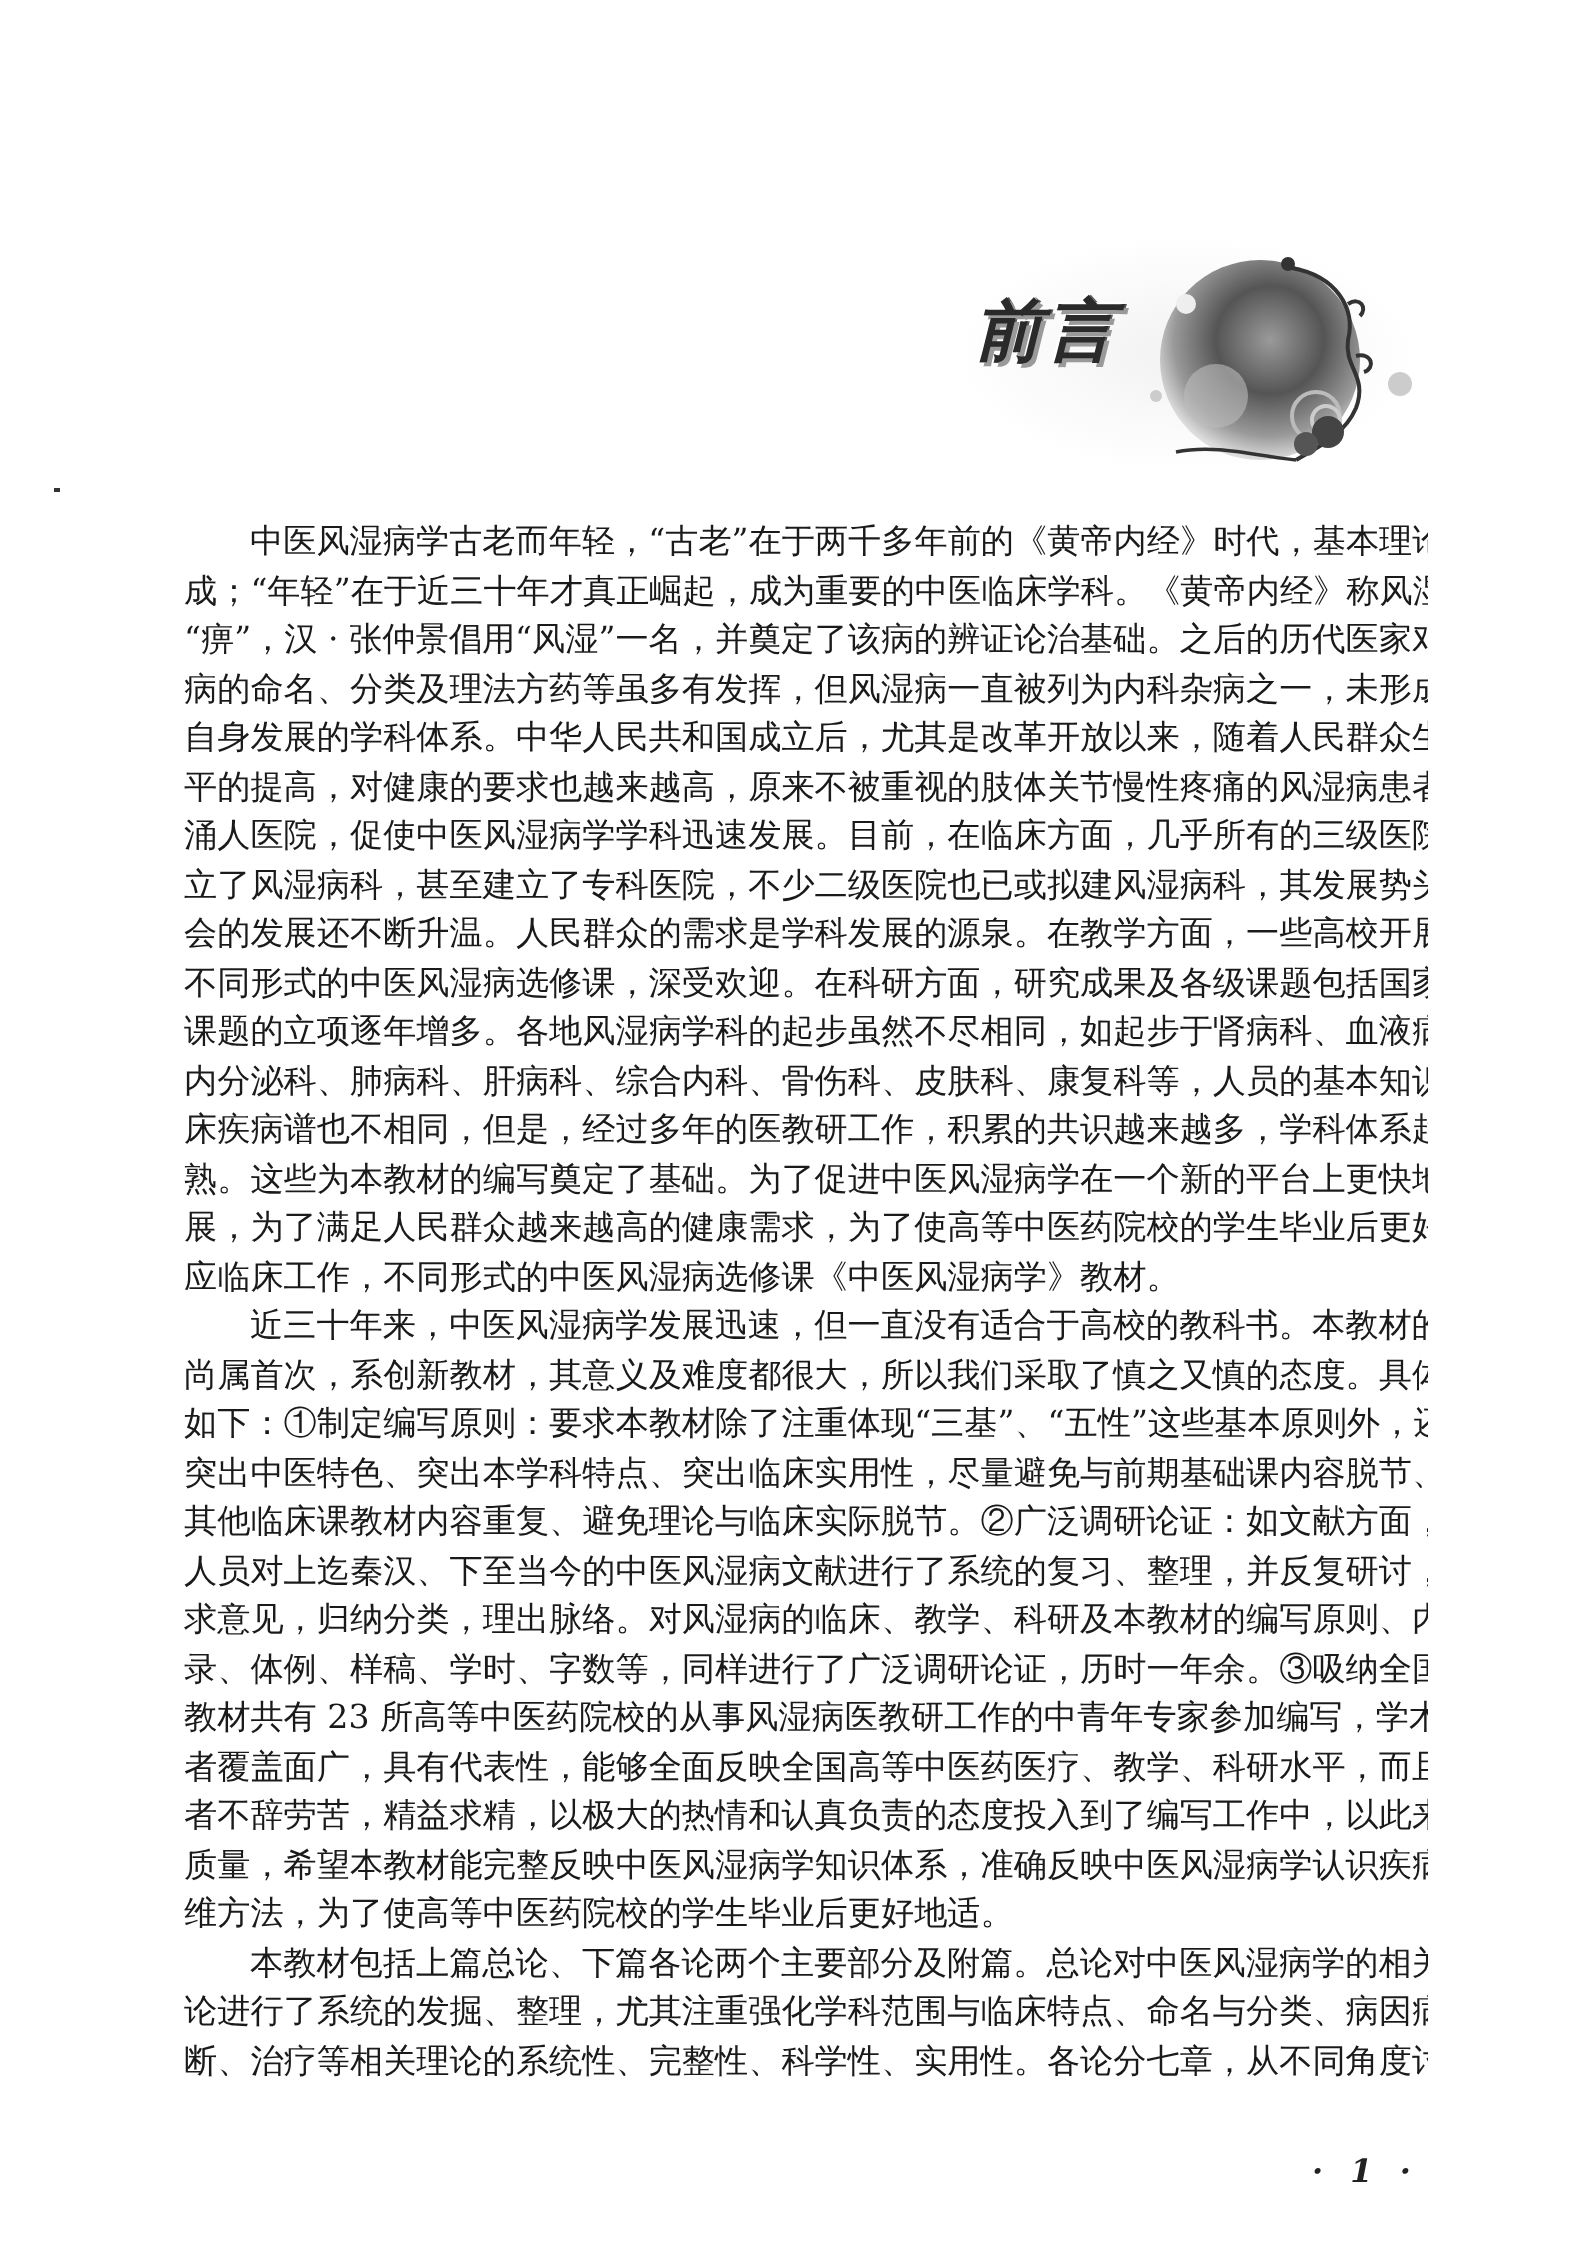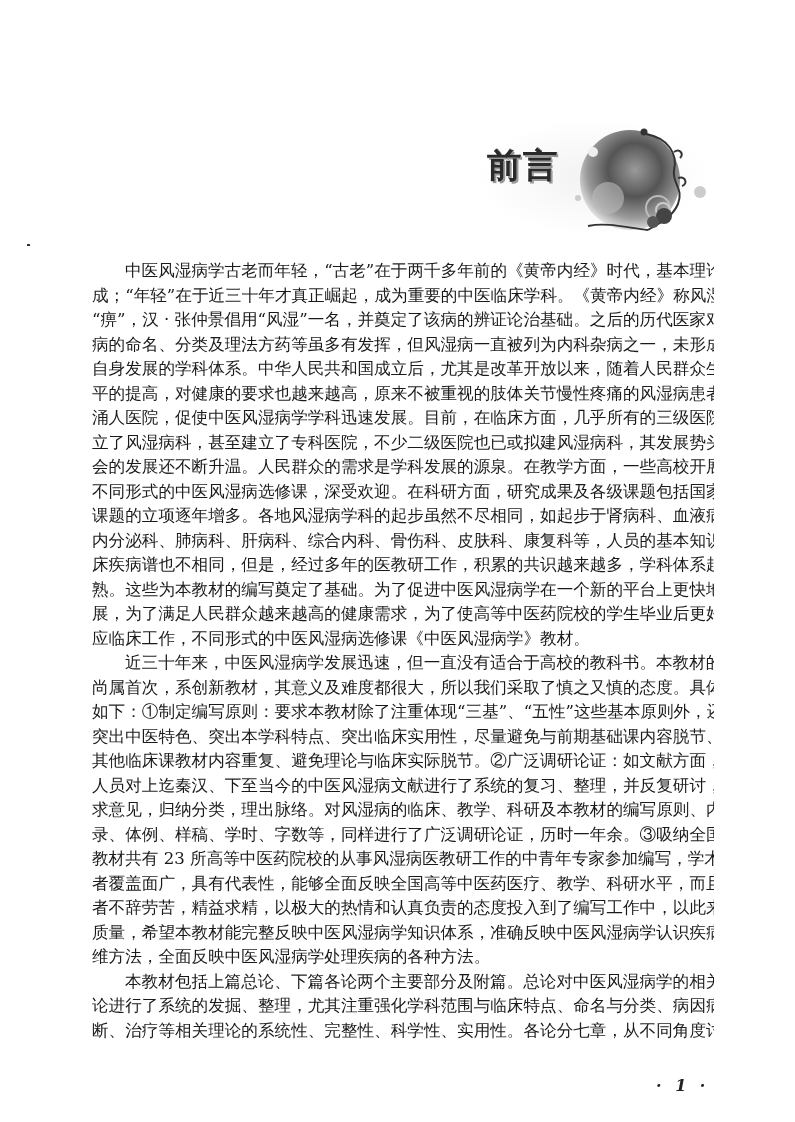--- a/index.html
+++ b/index.html
@@ -1,21 +1,21 @@
 <!DOCTYPE html>
 <html><head>
   <meta charset="utf-8">
   <style>
     html, body { margin: 0; padding: 0; background: #ffffff; }
     body { width: 795px; height: 1122px; position: relative; overflow: hidden;
            font-family: "DejaVu Serif", "Liberation Serif", serif; color: #1a1a1a; }
     .header-art { position: absolute; left: 478px; top: 118px; width: 230px; height: 118px; }
     .header-title { position: absolute; left: 487px; top: 143px; font-size: 34px; font-weight: bold;
                     letter-spacing: 2px; color: #2a2a2a;
-                    text-shadow: 2px 2px 0 #9a9a9a, -1px -1px 0 #ffffff, 1px 0 0 #555; }
+                    text-shadow: 2px 2px 0 #9a9a9a, -1px -1px 0 #ffffff, 1px 0 0 #555; font-style: italic; }
     .stray-dot { position: absolute; left: 27px; top: 244px; width: 3px; height: 2px; background: #333; }
     .body-text { position: absolute; left: 92px; top: 259px; width: 622px; }
     .line { height: 24.5px; line-height: 24.5px; font-size: 16.6px; white-space: nowrap;
             text-align: justify; text-align-last: justify; overflow: hidden; }
     .line.last { text-align-last: left; }
     .line.indent { padding-left: 33px; }
     .page-num { position: absolute; left: 656px; top: 1076px; font-size: 16px; font-weight: bold;
                 font-style: italic; color: #222; letter-spacing: 4px; }
   </style>
 </head>
@@ -81,21 +81,21 @@
     <div class="line">如下：①制定编写原则：要求本教材除了注重体现“三基”、“五性”这些基本原则外，还要注重</div>
     <div class="line">突出中医特色、突出本学科特点、突出临床实用性，尽量避免与前期基础课内容脱节、避免与</div>
     <div class="line">其他临床课教材内容重复、避免理论与临床实际脱节。②广泛调研论证：如文献方面，组织</div>
     <div class="line">人员对上迄秦汉、下至当今的中医风湿病文献进行了系统的复习、整理，并反复研讨，广泛征</div>
     <div class="line">求意见，归纳分类，理出脉络。对风湿病的临床、教学、科研及本教材的编写原则、内容、目</div>
     <div class="line">录、体例、样稿、学时、字数等，同样进行了广泛调研论证，历时一年余。③吸纳全国专家：本</div>
     <div class="line">教材共有 23 所高等中医药院校的从事风湿病医教研工作的中青年专家参加编写，学术及作</div>
     <div class="line">者覆盖面广，具有代表性，能够全面反映全国高等中医药医疗、教学、科研水平，而且各位作</div>
     <div class="line">者不辞劳苦，精益求精，以极大的热情和认真负责的态度投入到了编写工作中，以此来保证</div>
     <div class="line">质量，希望本教材能完整反映中医风湿病学知识体系，准确反映中医风湿病学认识疾病的思</div>
-    <div class="line last">维方法，全面反映中医风湿病学处理疾病的各种方法。</div>
+    <div class="line last">维方法，为了使高等中医药院校的学生毕业后更好地适。</div>
   </div>
   <div>
     <div class="line indent">本教材包括上篇总论、下篇各论两个主要部分及附篇。总论对中医风湿病学的相关理</div>
     <div class="line">论进行了系统的发掘、整理，尤其注重强化学科范围与临床特点、命名与分类、病因病机、诊</div>
     <div class="line">断、治疗等相关理论的系统性、完整性、科学性、实用性。各论分七章，从不同角度讨论了四</div>
   </div>
 </div>
 
 <div class="page-num">· 1 ·</div>
 

